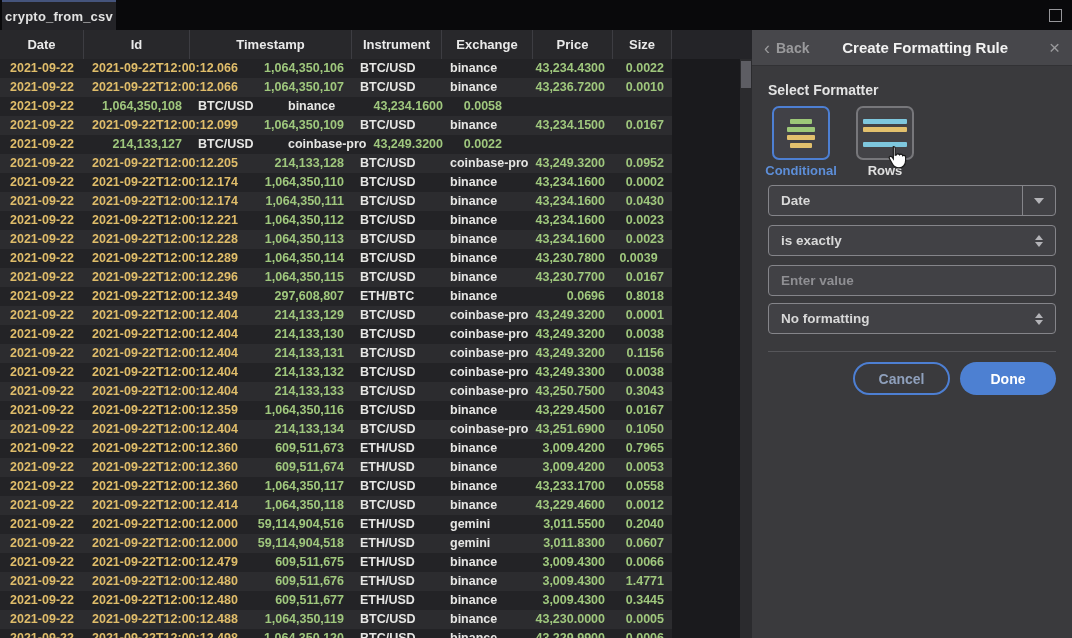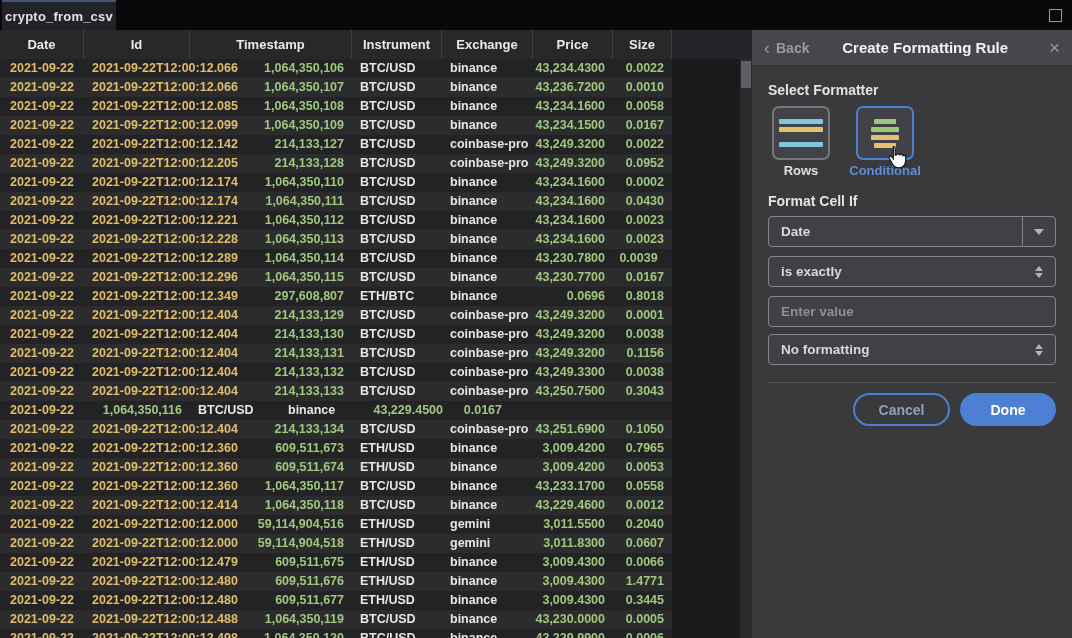--- a/index.html
+++ b/index.html
@@ -148,39 +148,37 @@
           <div class="td al-c c-yellow" style="width: 84px;">2021-09-22</div>
           <div class="td al-c c-yellow" style="width: 162px;">2021-09-22T12:00:12.066</div>
           <div class="td al-r c-green" style="width: 106px;">1,064,350,107</div>
           <div class="td al-l c-white" style="width: 90px;">BTC/USD</div>
           <div class="td al-l c-white" style="width: 91px;">binance</div>
           <div class="td al-r c-green" style="width: 80px;">43,236.7200</div>
           <div class="td al-r c-green" style="width: 59px;">0.0010</div>
         </div>
         <div class="tr">
           <div class="td al-c c-yellow" style="width: 84px;">2021-09-22</div>
-          <div class="td al-c c-yellow" style="width: 162px;">2021-09-22T12:00:12.085</div>
           <div class="td al-r c-green" style="width: 106px;">1,064,350,108</div>
           <div class="td al-l c-white" style="width: 90px;">BTC/USD</div>
           <div class="td al-l c-white" style="width: 91px;">binance</div>
           <div class="td al-r c-green" style="width: 80px;">43,234.1600</div>
           <div class="td al-r c-green" style="width: 59px;">0.0058</div>
         </div>
         <div class="tr">
           <div class="td al-c c-yellow" style="width: 84px;">2021-09-22</div>
           <div class="td al-c c-yellow" style="width: 162px;">2021-09-22T12:00:12.099</div>
           <div class="td al-r c-green" style="width: 106px;">1,064,350,109</div>
           <div class="td al-l c-white" style="width: 90px;">BTC/USD</div>
           <div class="td al-l c-white" style="width: 91px;">binance</div>
           <div class="td al-r c-green" style="width: 80px;">43,234.1500</div>
           <div class="td al-r c-green" style="width: 59px;">0.0167</div>
         </div>
         <div class="tr">
           <div class="td al-c c-yellow" style="width: 84px;">2021-09-22</div>
-          <div class="td al-c c-yellow" style="width: 162px;">2021-09-22T12:00:12.142</div>
           <div class="td al-r c-green" style="width: 106px;">214,133,127</div>
           <div class="td al-l c-white" style="width: 90px;">BTC/USD</div>
           <div class="td al-l c-white" style="width: 91px;">coinbase-pro</div>
           <div class="td al-r c-green" style="width: 80px;">43,249.3200</div>
           <div class="td al-r c-green" style="width: 59px;">0.0022</div>
         </div>
         <div class="tr">
           <div class="td al-c c-yellow" style="width: 84px;">2021-09-22</div>
           <div class="td al-c c-yellow" style="width: 162px;">2021-09-22T12:00:12.205</div>
           <div class="td al-r c-green" style="width: 106px;">214,133,128</div>
@@ -292,20 +290,21 @@
           <div class="td al-c c-yellow" style="width: 84px;">2021-09-22</div>
           <div class="td al-c c-yellow" style="width: 162px;">2021-09-22T12:00:12.404</div>
           <div class="td al-r c-green" style="width: 106px;">214,133,133</div>
           <div class="td al-l c-white" style="width: 90px;">BTC/USD</div>
           <div class="td al-l c-white" style="width: 91px;">coinbase-pro</div>
           <div class="td al-r c-green" style="width: 80px;">43,250.7500</div>
           <div class="td al-r c-green" style="width: 59px;">0.3043</div>
         </div>
         <div class="tr">
           <div class="td al-c c-yellow" style="width: 84px;">2021-09-22</div>
+          <div class="td al-c c-yellow" style="width: 162px;">2021-09-22T12:00:12.359</div>
           <div class="td al-r c-green" style="width: 106px;">1,064,350,116</div>
           <div class="td al-l c-white" style="width: 90px;">BTC/USD</div>
           <div class="td al-l c-white" style="width: 91px;">binance</div>
           <div class="td al-r c-green" style="width: 80px;">43,229.4500</div>
           <div class="td al-r c-green" style="width: 59px;">0.0167</div>
         </div>
         <div class="tr">
           <div class="td al-c c-yellow" style="width: 84px;">2021-09-22</div>
           <div class="td al-c c-yellow" style="width: 162px;">2021-09-22T12:00:12.404</div>
           <div class="td al-r c-green" style="width: 106px;">214,133,134</div>
@@ -428,44 +427,43 @@
         <span>Back</span>
       </div>
       <div class="panel-title">Create Formatting Rule</div>
       <div class="close-btn">×</div>
     </div>
 
     <div class="panel-body">
       <div class="sec-label lbl-1">Select Formatter</div>
 
       <div class="cards">
-        <div class="fmt-card-wrap">
-          <div class="fmt-card">
-            <div class="rows-icon">
-              <div class="rbar rbar1"></div>
-              <div class="rbar rbar2"></div>
-              <div class="rbar rbar3"></div>
-            </div>
-          </div>
-          <div class="fmt-card-label">Rows</div>
-        </div>
         <div class="fmt-card-wrap">
           <div class="fmt-card selected">
             <div class="cond-icon">
               <div class="cbar cbar1"></div>
               <div class="cbar cbar2"></div>
               <div class="cbar cbar3"></div>
               <div class="cbar cbar4"></div>
             </div>
           </div>
           <div class="fmt-card-label selected">Conditional</div>
         </div>
-      </div>
-
-      <div class="sec-label lbl-2">Format Cell If</div>
+        <div class="fmt-card-wrap">
+          <div class="fmt-card">
+            <div class="rows-icon">
+              <div class="rbar rbar1"></div>
+              <div class="rbar rbar2"></div>
+              <div class="rbar rbar3"></div>
+            </div>
+          </div>
+          <div class="fmt-card-label">Rows</div>
+        </div>
+      </div>
+
 
       <div class="field">
         <div class="field-text">Date</div>
         <div class="dd-split">
           <div class="caret-down"></div>
         </div>
       </div>
 
       <div class="field">
         <div class="field-text">is exactly</div>

